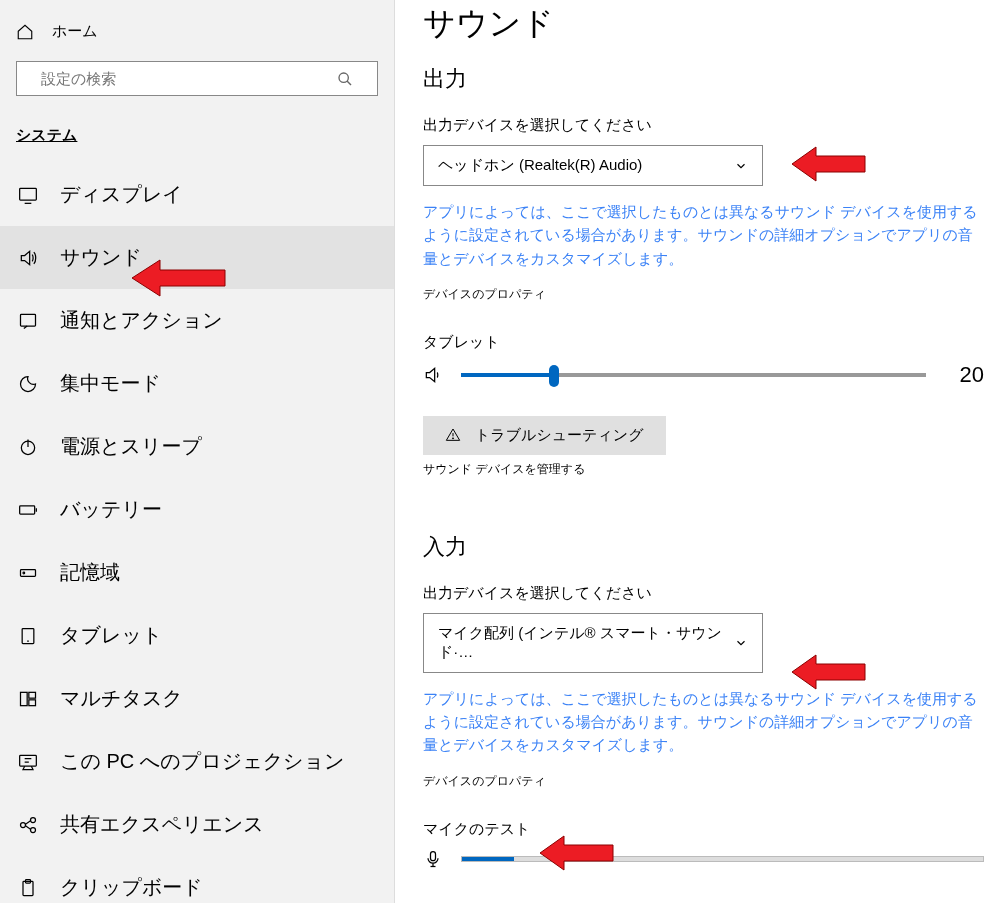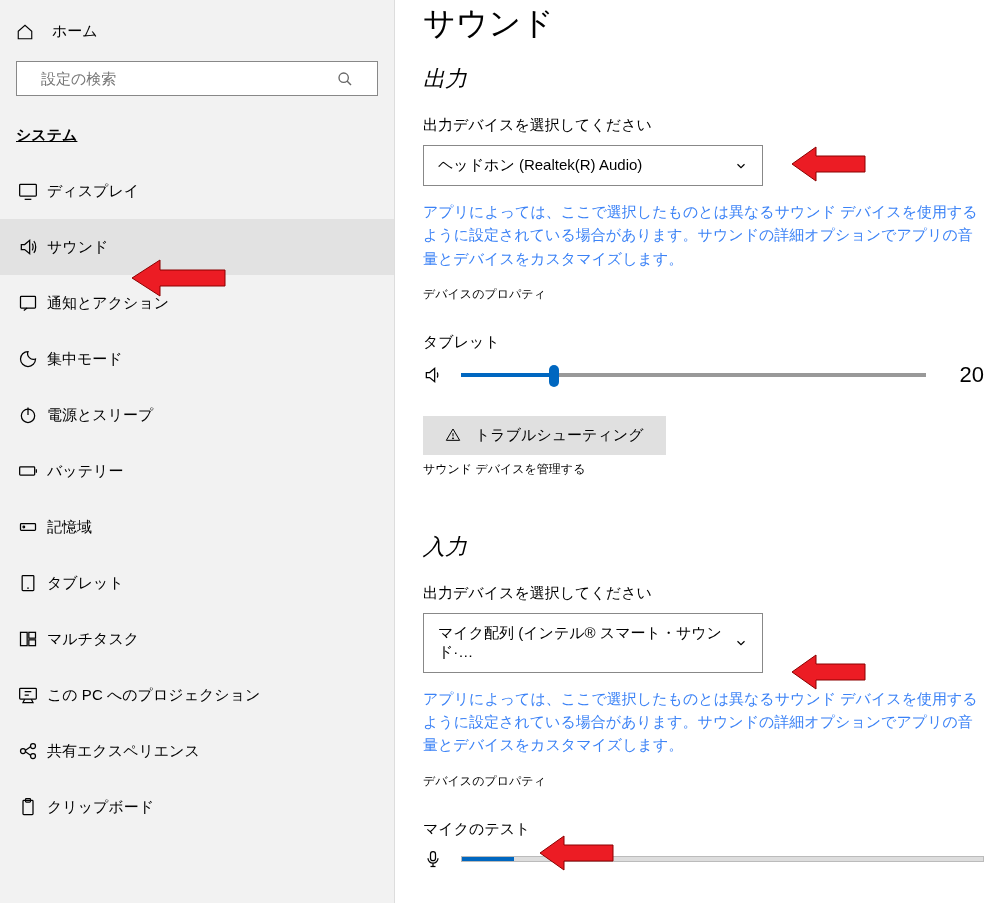--- a/index.html
+++ b/index.html
@@ -44,23 +44,23 @@
 }
 .section-label {
   padding: 10px 16px 18px 16px;
   font-size: 15px;
   font-weight: 600;
   text-decoration: underline;
 }
 .nav-item {
   display: flex;
   align-items: center;
-  gap: 9px;
+  gap: 22px;
   padding: 18px 18px;
-  font-size: 15px;
+  font-size: 20px;
   cursor: pointer;
   position: relative;
 }
 .nav-item.active {
   background: #e2e2e2;
 }
 .nav-item .icon {
   width: 20px;
   height: 20px;
   flex-shrink: 0;
@@ -76,21 +76,20 @@
 h1.page-title {
   font-size: 32px;
   font-weight: 500;
   margin-top: 2px;
   margin-bottom: 18px;
 }
 h2.section {
   font-size: 22px;
   font-weight: 500;
   margin-bottom: 22px;
-  font-style: italic;
 }
 .label {
   font-size: 15px;
   margin-bottom: 10px;
 }
 .dropdown {
   border: 1px solid #888;
   padding: 10px 14px;
   width: 340px;
   display: flex;

